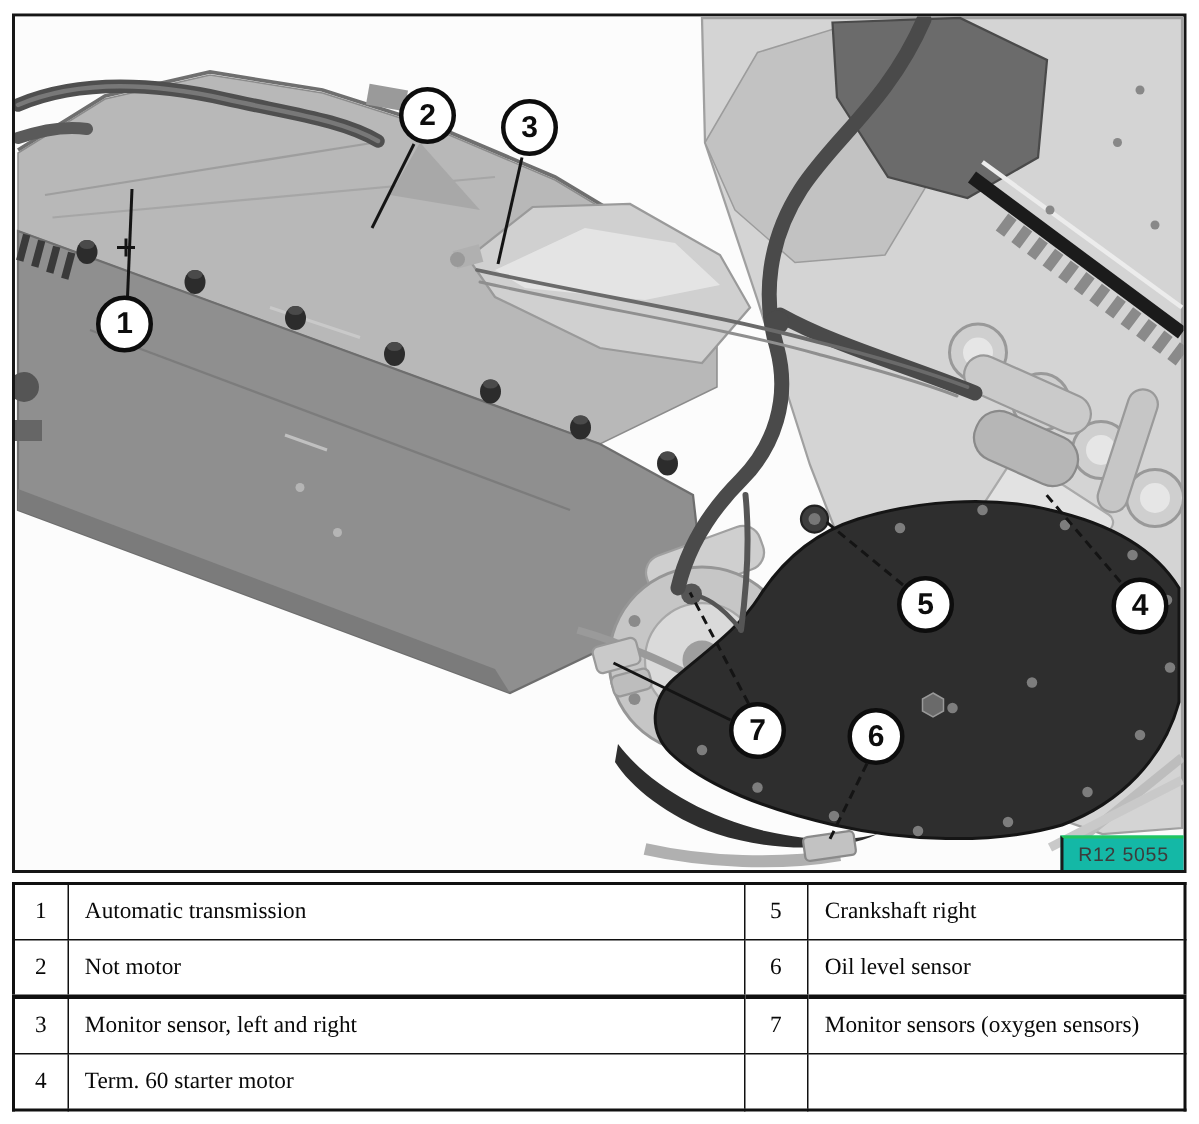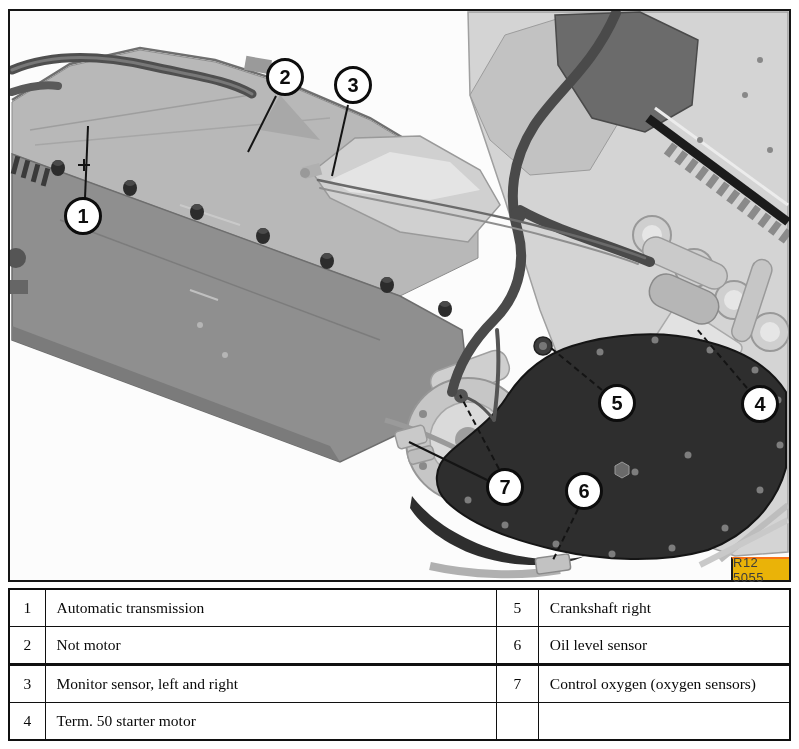--- a/index.html
+++ b/index.html
@@ -11,22 +11,22 @@
           box-sizing:border-box;border:2px solid #161616;background:#fcfcfc;}
   .figure svg{position:absolute;left:0;top:0;width:779px;height:569px;display:block;}
 
   
   .callout{position:absolute;width:38px;height:38px;box-sizing:border-box;
            border:3px solid #0d0d0d;border-radius:50%;background:#ffffff;
            display:flex;align-items:center;justify-content:center;
            font:700 20px "Liberation Sans",sans-serif;color:#0d0d0d;z-index:5;}
 
   
-  .fig-ref{position:absolute;right:0;bottom:0;width:58px;height:23px;box-sizing:border-box;
-           border-top:2px solid #f97316;border-left:2px solid #1a1a1a;background:#eab308;
+  .fig-ref{position:absolute;right:0;bottom:0;width:82px;height:23px;box-sizing:border-box;
+           border-top:2px solid #22c55e;border-left:2px solid #1a1a1a;background:#14b8a6;
            display:flex;align-items:center;justify-content:center;
            font:13px "Liberation Sans",sans-serif;color:#3c3c3c;letter-spacing:.5px;z-index:6;}
 
   
   .legend{position:absolute;left:8px;top:588px;width:783px;border-collapse:collapse;
           table-layout:fixed;border:2px solid #101010;
           font-family:"Liberation Serif",serif;font-size:15.5px;color:#090909;}
   .legend td{border:1.5px solid #101010;height:36px;vertical-align:middle;
              padding:0;overflow:hidden;white-space:nowrap;}
   .legend td.num{text-align:center;}
@@ -262,24 +262,24 @@
       <tr class="thick">
         <td class="num">2</td>
         <td class="desc">Not motor</td>
         <td class="num">6</td>
         <td class="desc">Oil level sensor</td>
       </tr>
       <tr>
         <td class="num">3</td>
         <td class="desc">Monitor sensor, left and right</td>
         <td class="num">7</td>
-        <td class="desc">Control oxygen (oxygen sensors)</td>
+        <td class="desc">Monitor sensors (oxygen sensors)</td>
       </tr>
       <tr>
         <td class="num">4</td>
-        <td class="desc">Term. 50 starter motor</td>
+        <td class="desc">Term. 60 starter motor</td>
         <td class="num"></td>
         <td class="desc"></td>
       </tr>
     </tbody>
   </table>
 
 </div>
 
 </body></html>

